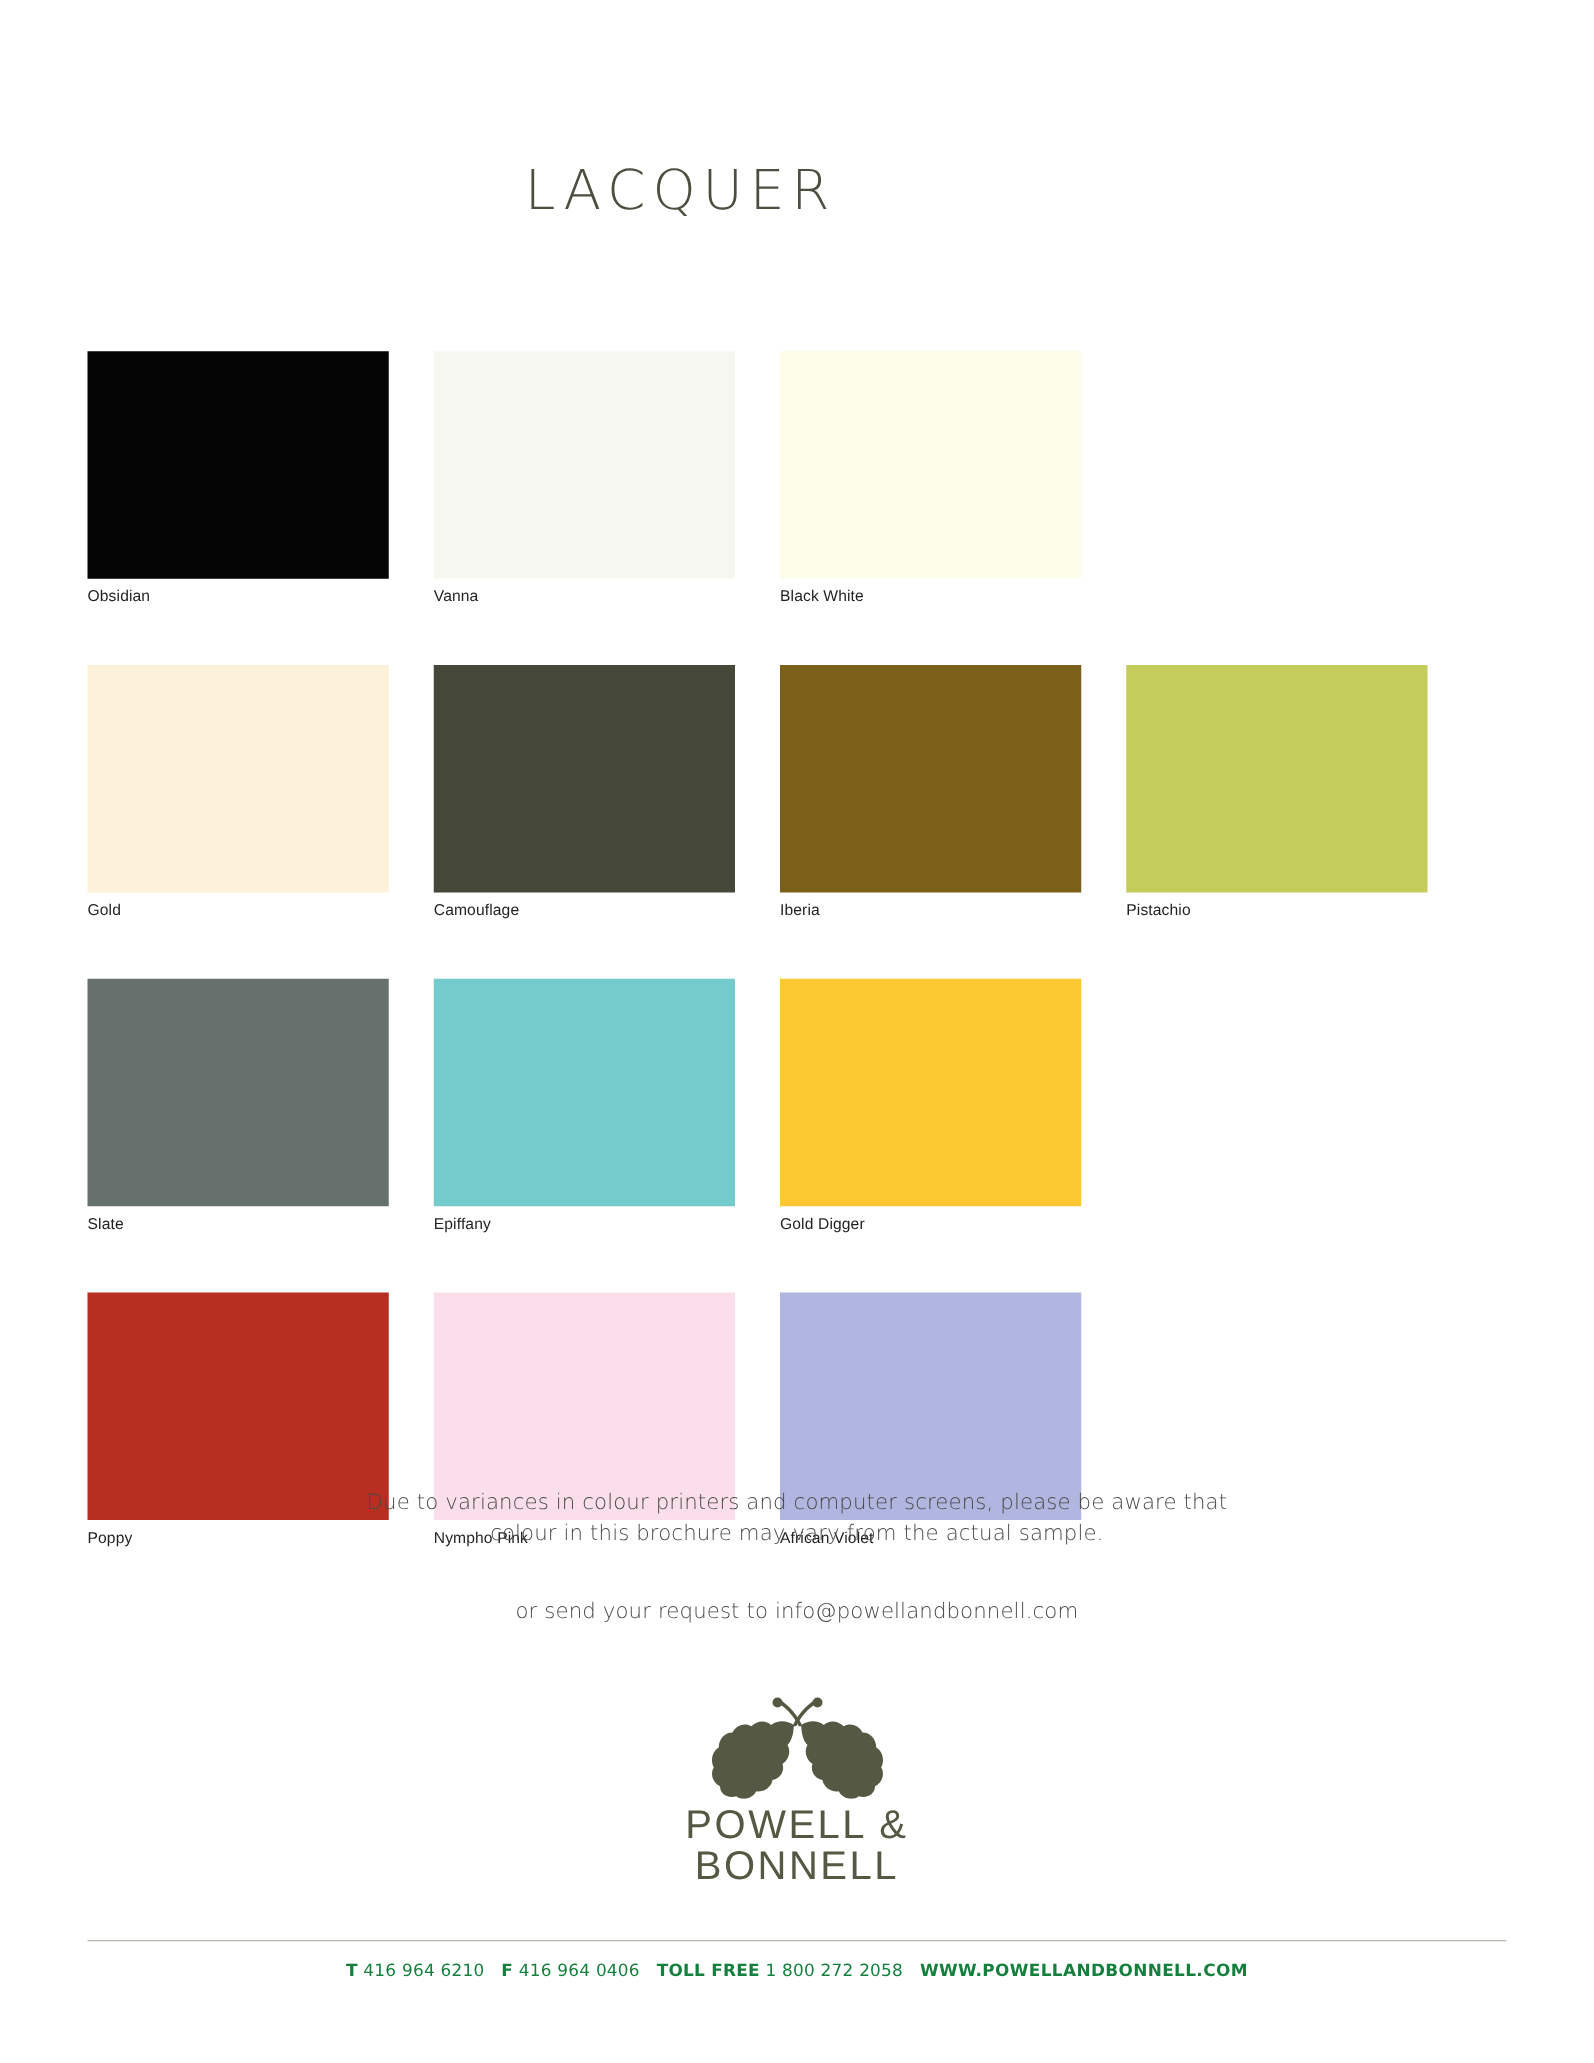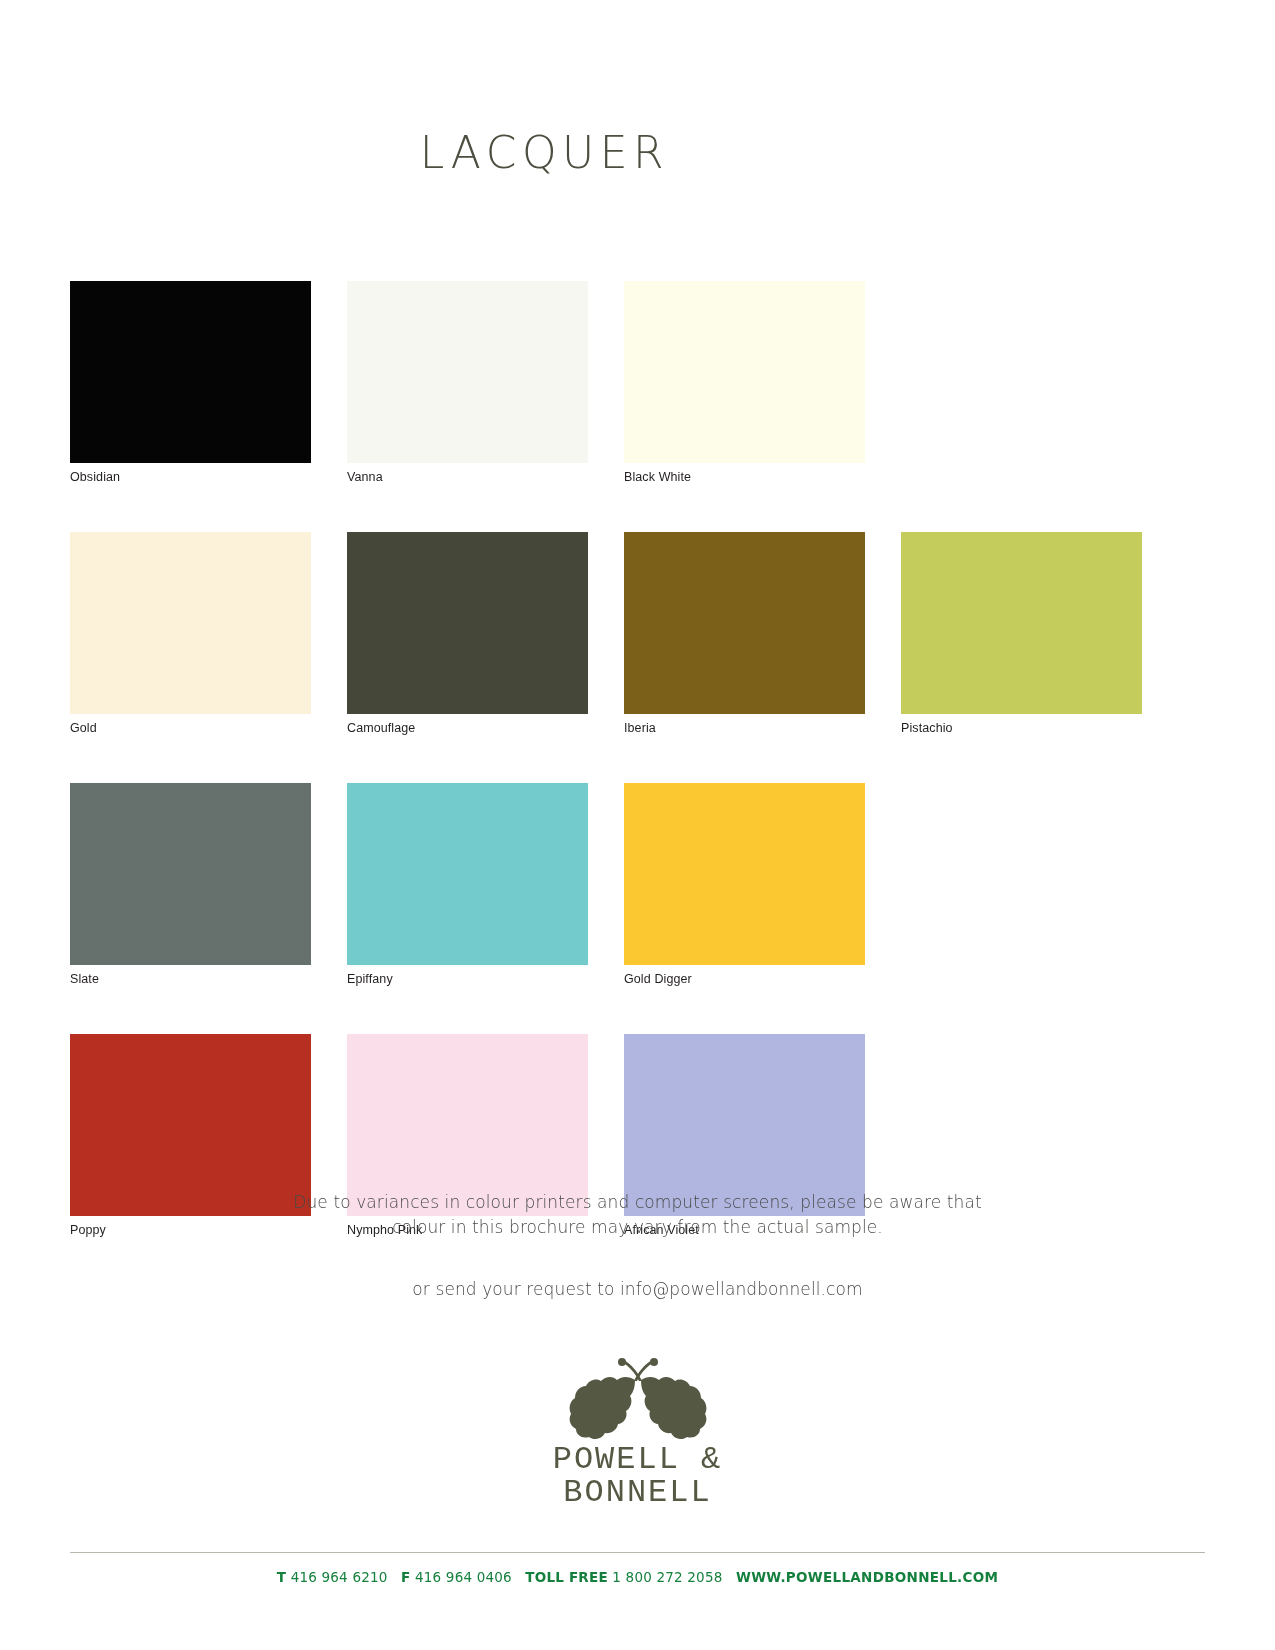--- a/index.html
+++ b/index.html
@@ -98,21 +98,21 @@
     left: 0;
     top: 1357px;
     width: 1275px;
     text-align: center;
   }
   .logo-mark {
     display: block;
     margin: 0 auto;
   }
   .logo-text {
-    font-family: Liberation Mono, monospace;
+    font-family: Liberation Sans, sans-serif;
     font-size: 32px;
     letter-spacing: 2px;
     color: #555842;
     line-height: 33px;
     font-weight: 400;
     margin-top: 4px;
   }
   .logo-text .lt-line { display: block; }
 
   

